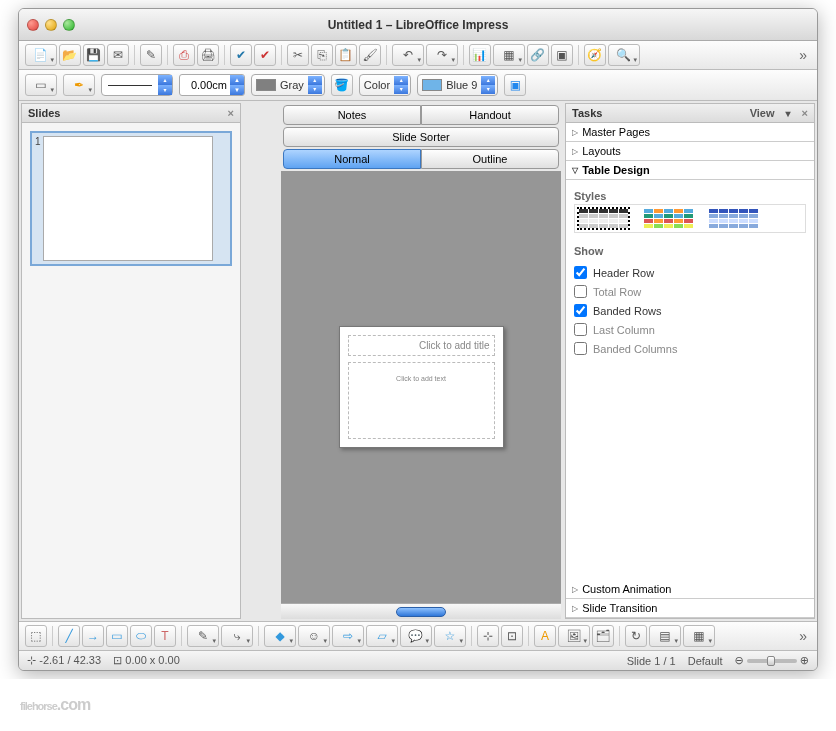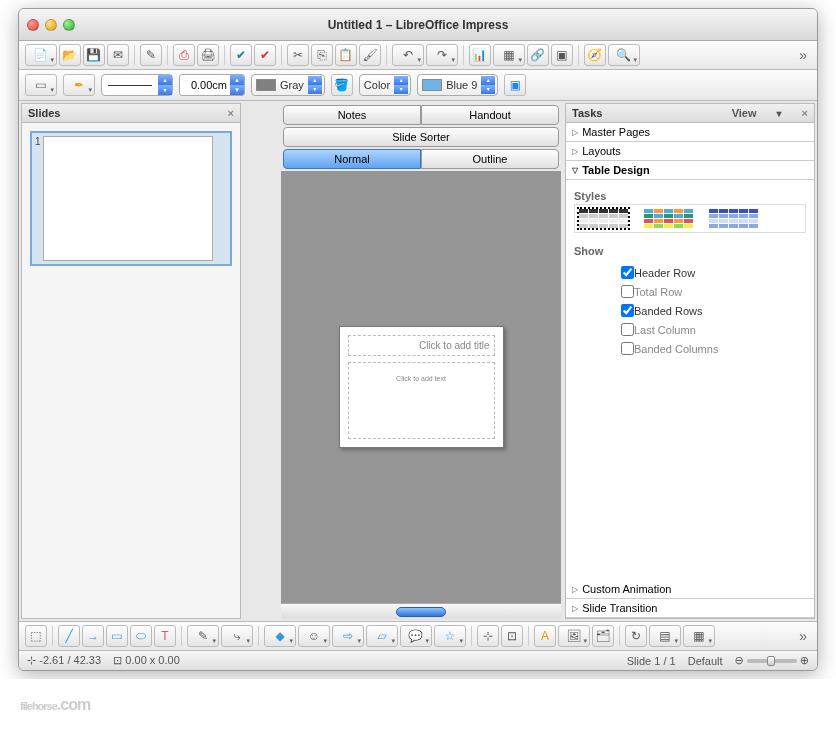--- a/index.html
+++ b/index.html
@@ -46,34 +46,34 @@
 .seg.active{background:linear-gradient(#aed4ff,#5fa3f2); border-color:#3b77c0; color:#000;}
 .seg:first-child{border-radius:4px 0 0 4px;} .seg:last-child{border-radius:0 4px 4px 0;}
 .canvas{flex:1; background:#969696; padding:30px 20px; display:flex; align-items:center; justify-content:center; overflow:hidden;}
 .slide{background:#fff; width:165px; height:122px; border:1px solid #777; box-shadow:2px 2px 4px rgba(0,0,0,0.3); padding:8px; display:flex; flex-direction:column; gap:6px;}
 .slide .ttl{border:1px dashed #bbb; text-align:right; font-size:10px; color:#888; padding:4px;}
 .slide .body2{border:1px dashed #bbb; flex:1; text-align:center; font-size:7px; color:#888; padding:12px 4px;}
 .scrollbar{height:16px; background:linear-gradient(#f8f8f8,#ddd); border-top:1px solid #aaa; display:flex; align-items:center; justify-content:center;}
 .scrollbar .pill{width:50px; height:10px; background:linear-gradient(#8fc2ff,#2f76d8); border-radius:5px; border:1px solid #2a5fa8;}
 .tasks{width:250px;}
 .thead{display:flex; align-items:center; justify-content:space-between;}
-.thead .vw{font-size:10px; color:#555; display:flex; align-items:center; gap:20px;}
+.thead .vw{font-size:10px; color:#555; display:flex; align-items:center; gap:11px;}
 .section{border-bottom:1px solid #ccc; padding:3px 6px; display:flex; align-items:center; gap:4px; cursor:pointer; background:#fff;}
 .section .tri{font-size:8px; color:#666;}
 .section.exp .tri{color:#444;}
 .section.exp{font-weight:bold;}
 .taskbody{background:#fff; padding:6px 8px; flex:1; overflow:auto;}
 .subh{color:#666; padding:4px 0 2px; font-size:11px;font-weight:bold;}
 .styles{display:flex; gap:16px; padding:4px; border:1px solid #ddd; background:#fff; overflow-x:auto;}
 .stylethumb{display:flex; flex-direction:column; gap:1px;}
 .strow{display:flex; gap:1px;}
 .stc{width:9px; height:4px;}
 .sel{outline:2px dotted #000;}
 .show-list{padding:4px 0;}
-.chk{display:flex; align-items:center; padding:3px 0; color:#888;margin-left:47px;}
+.chk{display:flex; align-items:center; gap:6px; padding:3px 0; color:#888;}
 .chk input{width:13px; height:13px;}
 .chk.on{color:#333;}
 .drawbar{background:linear-gradient(#fdfdfd,#e8e8e8); border-top:1px solid #bbb; padding:3px 6px; display:flex; align-items:center; gap:2px;}
 .statusbar{background:linear-gradient(#f6f6f6,#e0e0e0); border-top:1px solid #bbb; padding:3px 8px; display:flex; align-items:center; gap:12px; font-size:10px; color:#555;}
 .statusbar .sp{flex:1;}
 .zoom{display:flex; align-items:center; gap:3px;}
 .zoom .zl{width:50px; height:4px; background:#bbb; border-radius:2px; position:relative;}
 .zoom .zl .zh{position:absolute; left:20px; top:-3px; width:8px; height:10px; background:linear-gradient(#fff,#ccc); border:1px solid #888; border-radius:2px;}
 .watermark{position:fixed; left:20px; bottom:14px; font-size:28px; font-weight:bold; color:#ccc; font-family:Arial; letter-spacing:-1px;}
 .watermark .c{font-size:16px;}

